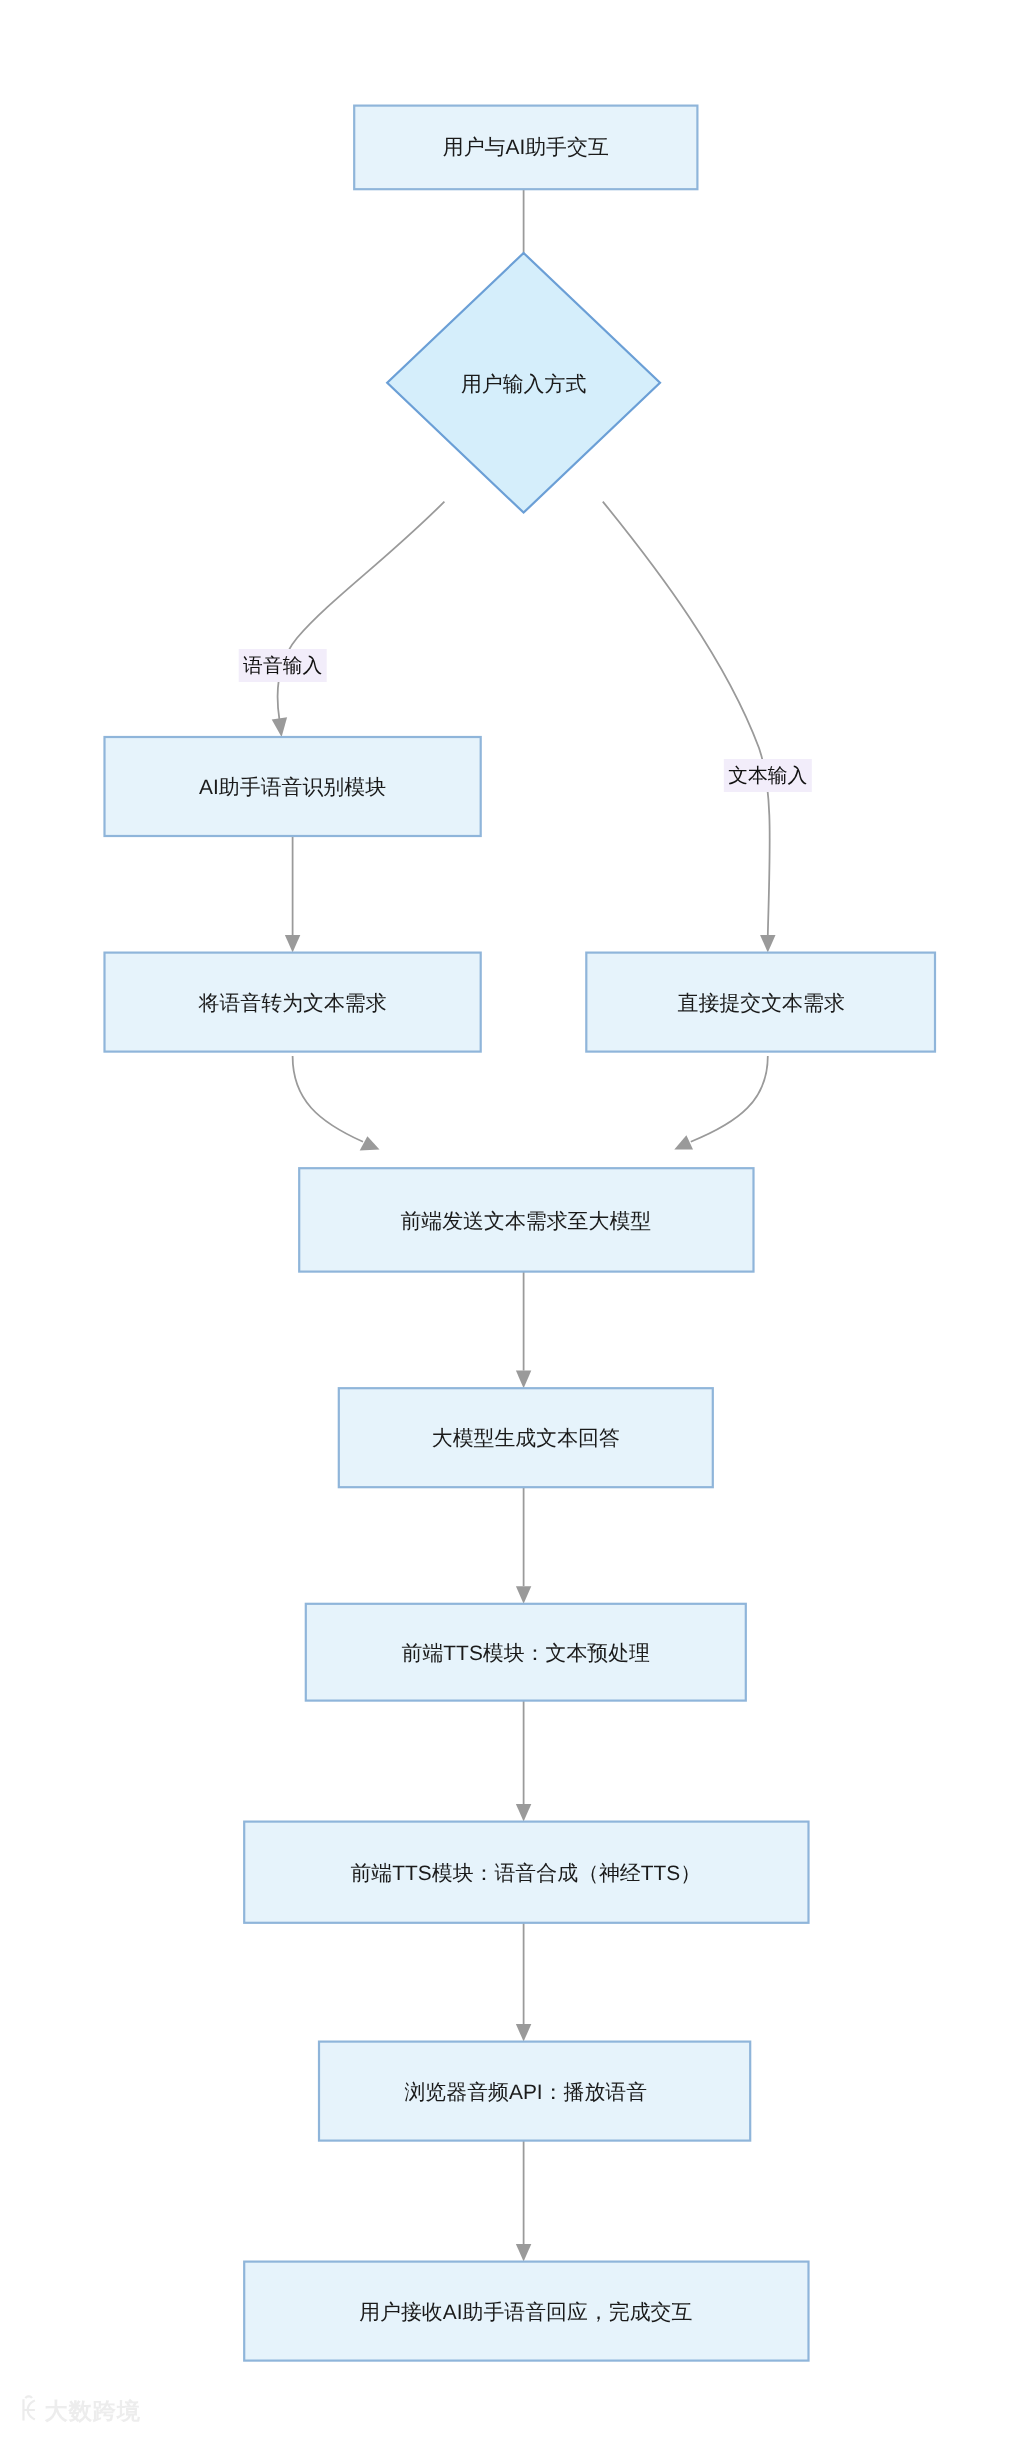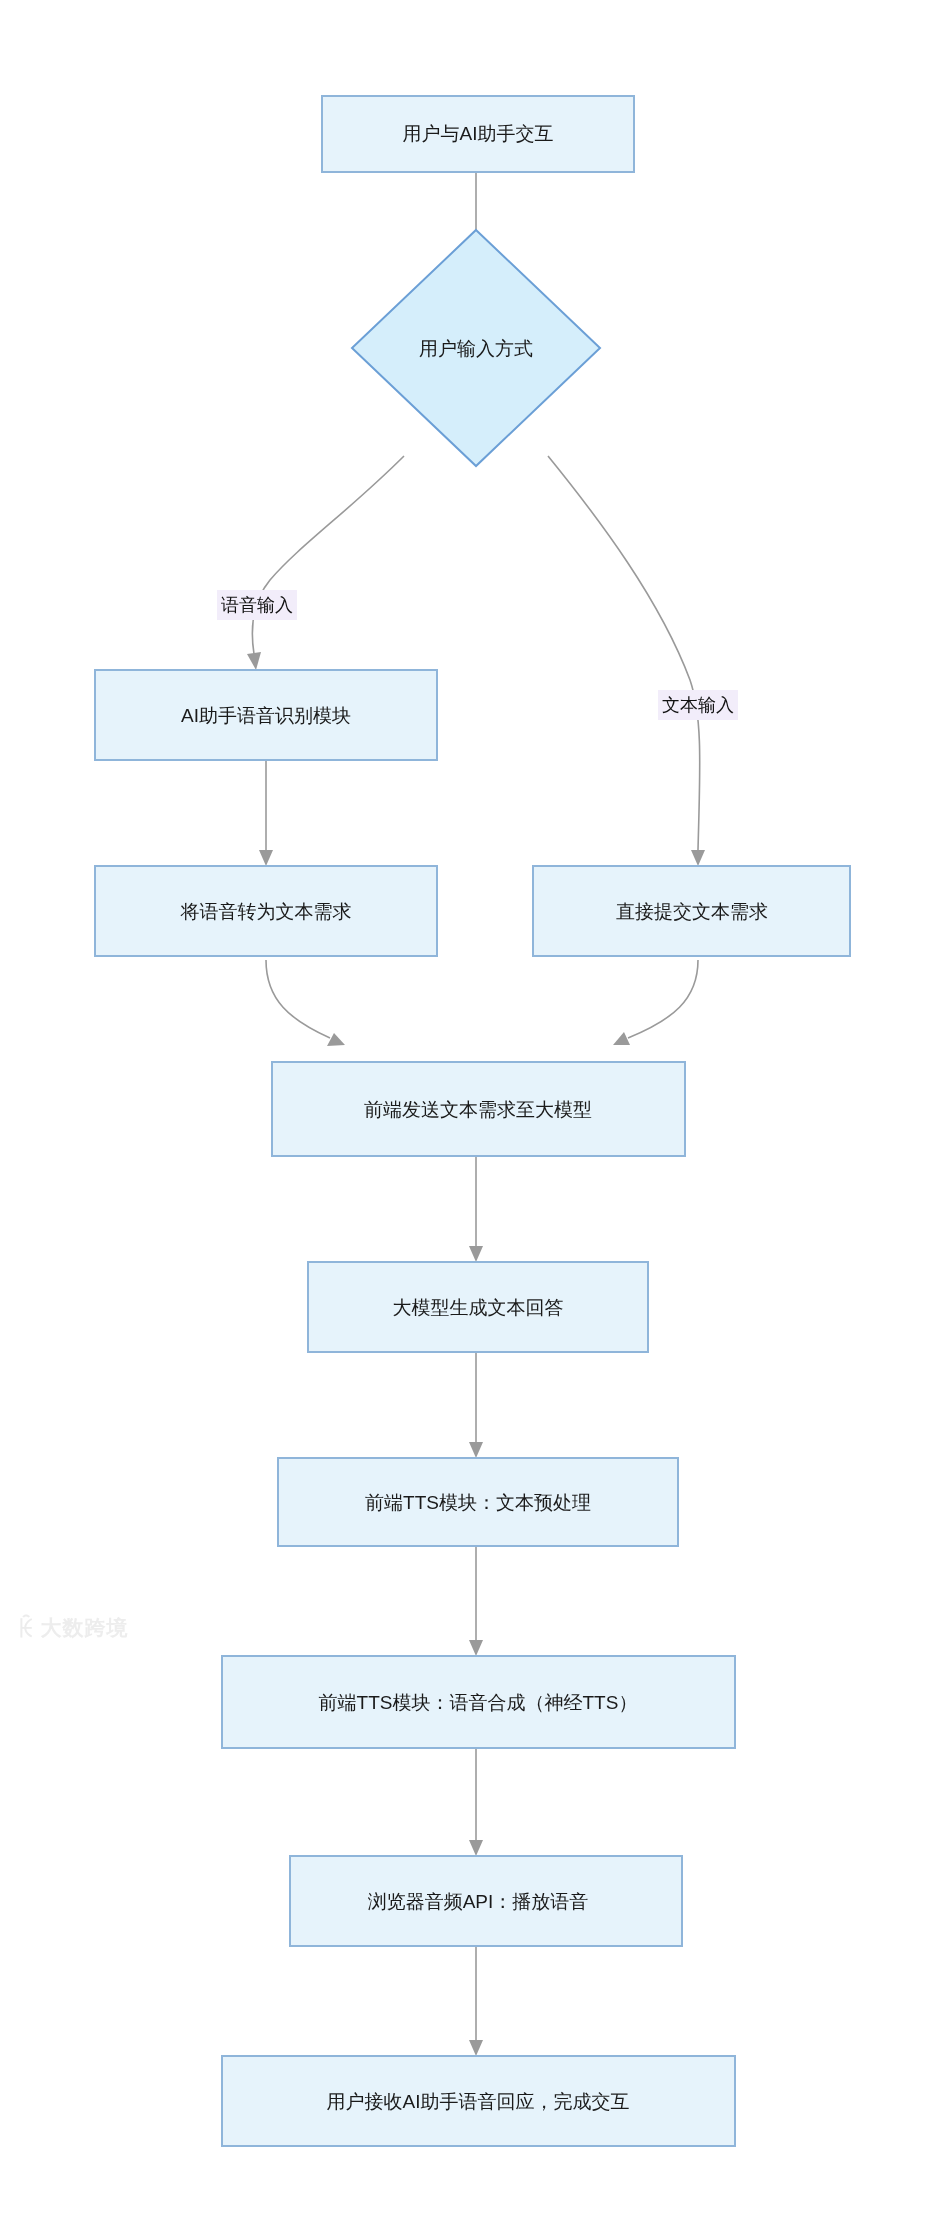--- a/index.html
+++ b/index.html
@@ -11,21 +11,21 @@
     width: 937px;
     height: 2220px;
     position: relative;
     font-family: "Liberation Sans", "DejaVu Sans", sans-serif;
     overflow: hidden;
   }
   #flow-root {
     position: absolute;
     left: 0; top: 0;
     width: 937px;
-    height: 1656px;
+    height: 2220px;
   }
   svg#flow-svg {
     display: block;
     width: 937px;
     height: 2220px;
   }
   .node-rect {
     fill: #e6f3fb;
     stroke: #8fb5da;
     stroke-width: 2px;

